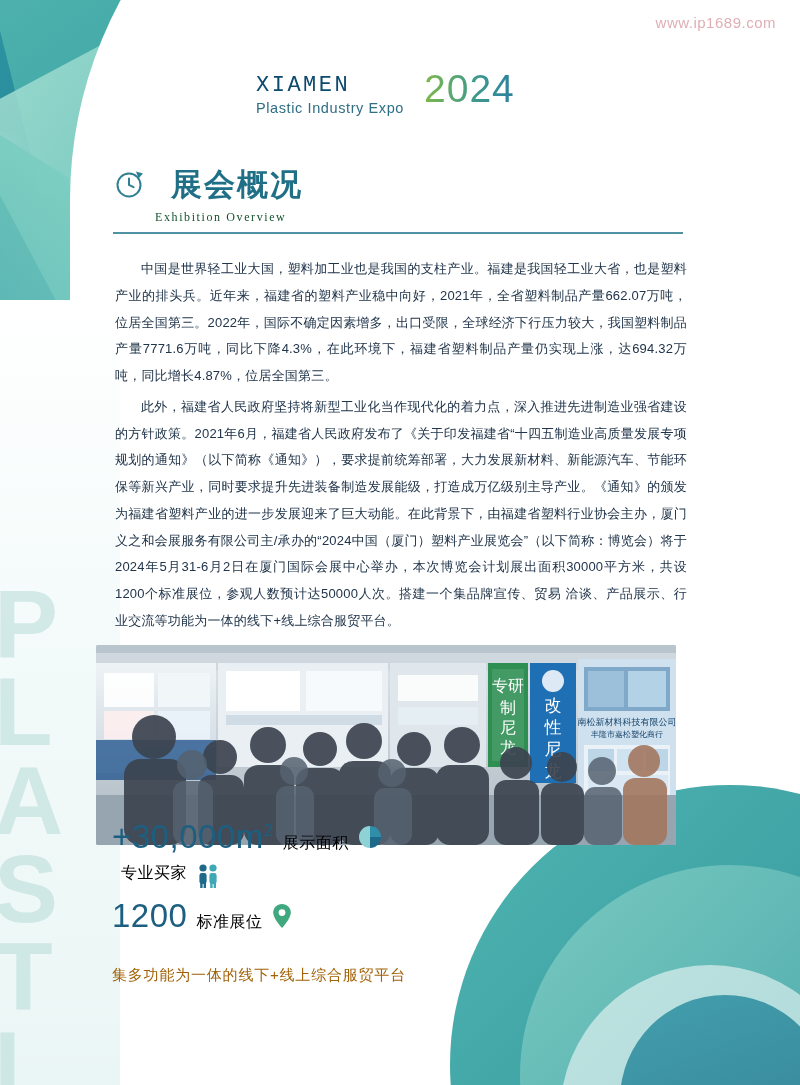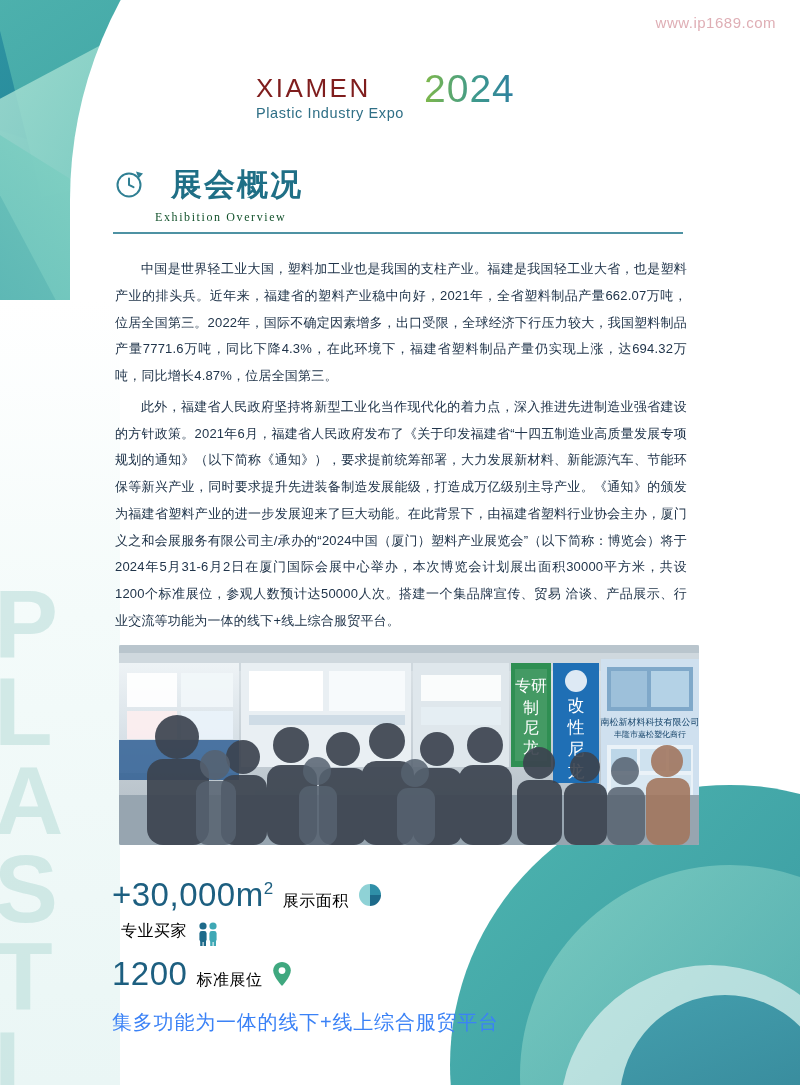--- a/index.html
+++ b/index.html
@@ -184,24 +184,24 @@
   }
 
   .logo-block {
     position: absolute;
     left: 256px;
     top: 74px;
     display: flex;
     align-items: flex-start;
   }
   .logo-text .logo-city {
-    font-size: 26px;
+    font-size: 22px;
     letter-spacing: 2.5px;
-    color: #7f1d1d;
-    font-family: Liberation Sans, sans-serif;
+    color: #0c4a6e;
+    font-family: Liberation Mono, monospace;
     line-height: 1.1;
   }
   .logo-text .logo-sub {
     font-size: 14.5px;
     letter-spacing: .6px;
     color: #2f6f86;
     margin-top: 2px;
   }
   .logo-year {
     margin-left: 20px;
@@ -270,35 +270,35 @@
     text-justify: inter-ideograph;
     letter-spacing: .2px;
   }
   .body-copy p {
     margin: 0 0 4px 0;
     text-indent: 2em;
   }
 
   .photo {
     position: absolute;
-    left: 119px;
+    left: 96px;
     top: 645px;
     width: 580px;
     height: 200px;
     border-radius: 2px;
     overflow: hidden;
     background: #b9c6cf;
     text-align: right;
   }
   .photo svg { display: block; }
 
   .stats {
     position: absolute;
     left: 112px;
-    top: 874px;
+    top: 816px;
     width: 580px;
   }
   .stat-row {
     display: flex;
     align-items: baseline;
     margin-bottom: 6px;
   }
   .stat-num {
     font-size: 33px;
     color: #1d5f80;
@@ -314,23 +314,23 @@
     color: #000000;
     margin-left: 9px;
     letter-spacing: .5px;
   }
   .stat-icon {
     margin-left: 9px;
     align-self: center;
     display: inline-flex;
   }
   .stats-tag {
-    margin-top: 14px;
-    font-size: 20px;
-    color: #3b82f6;
+    margin-top: 29px;
+    font-size: 15px;
+    color: #a16207;
     letter-spacing: .8px;
   }
 </style>
 </head>
 <body>
 
 <div class="bg">
   <div class="bg-base"></div>
   <div class="poly tl-1"></div>
   <div class="poly tl-4"></div>

